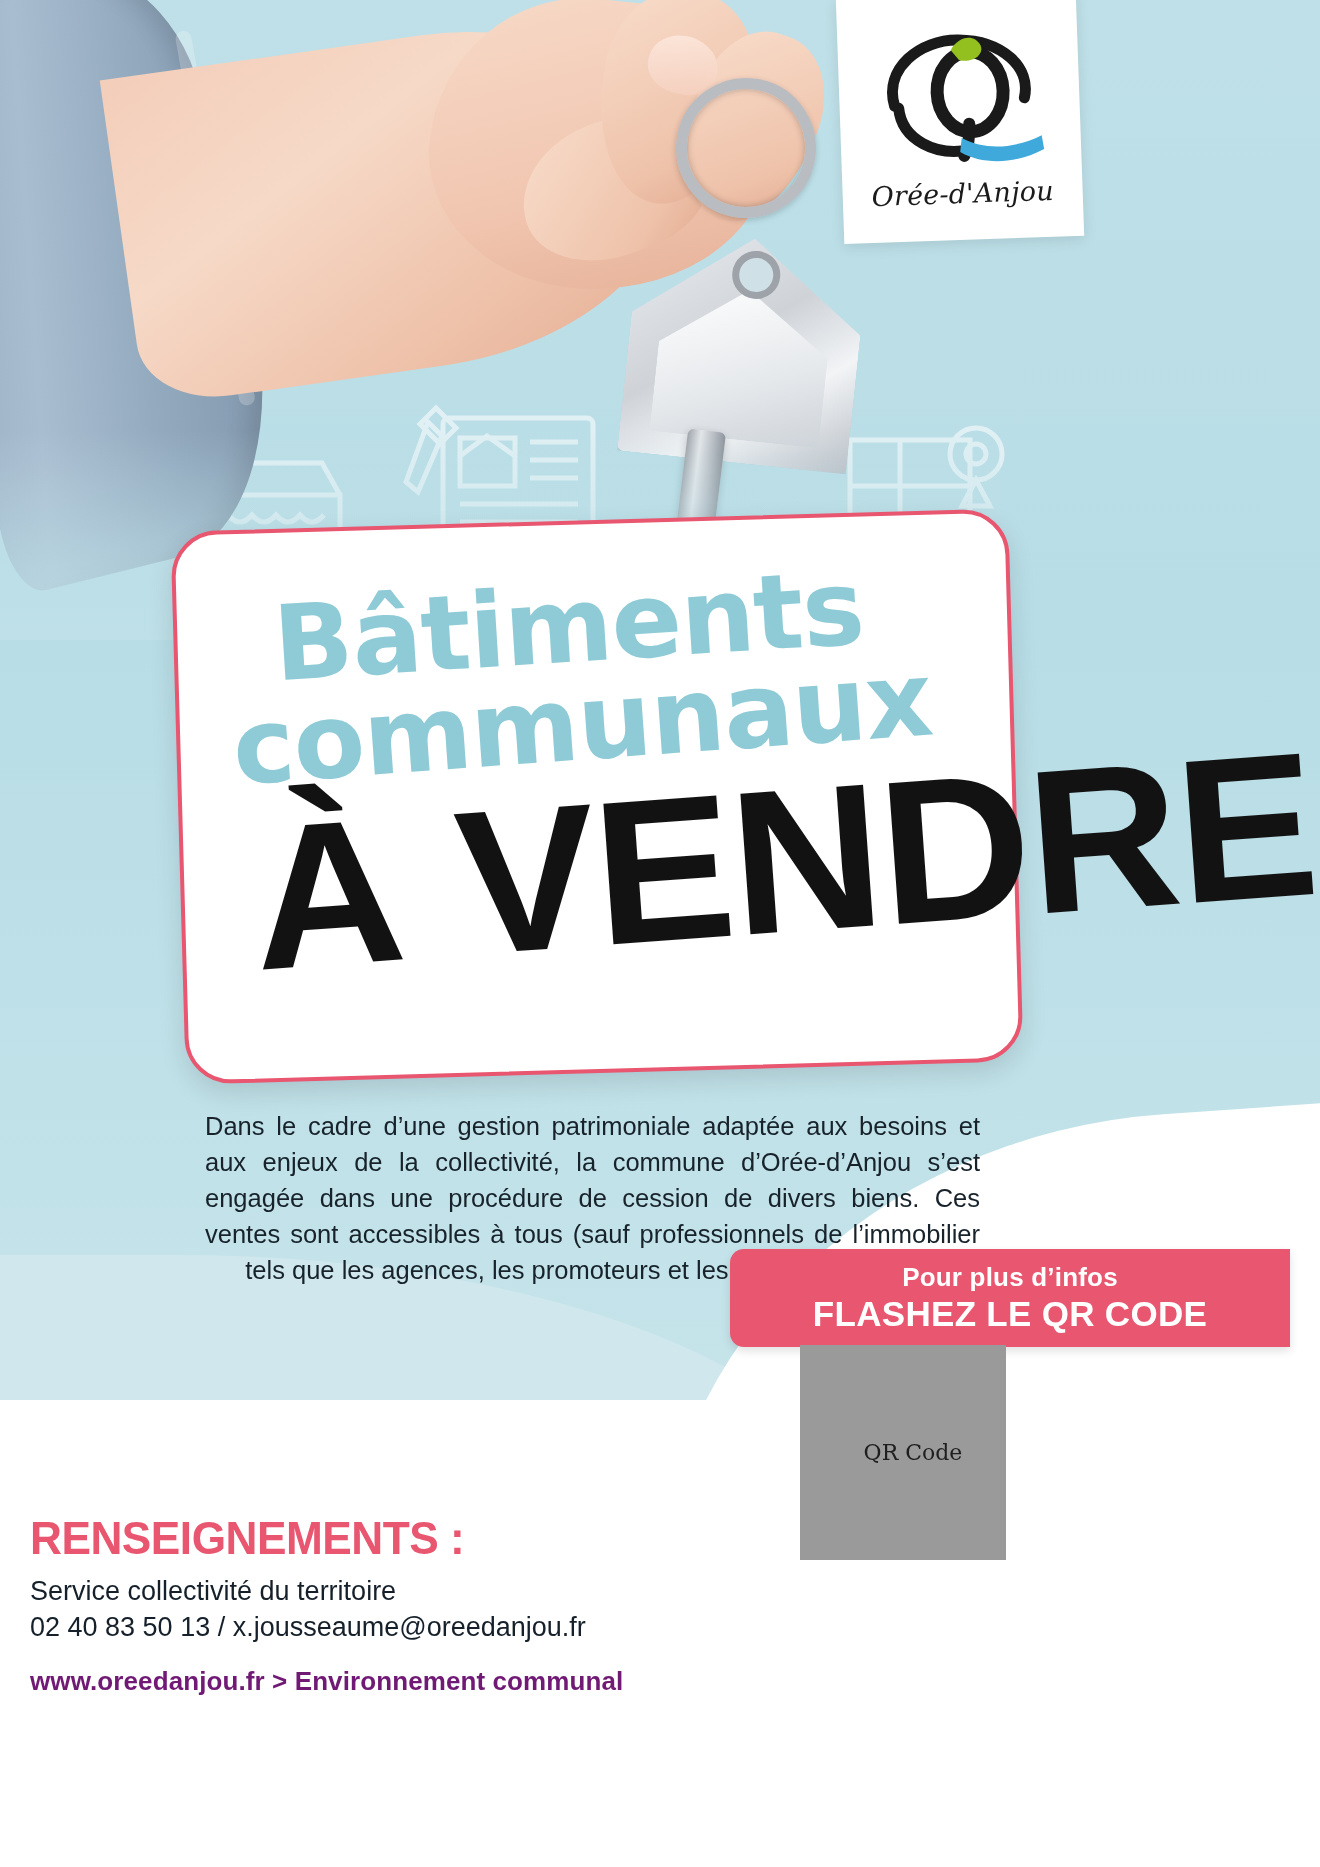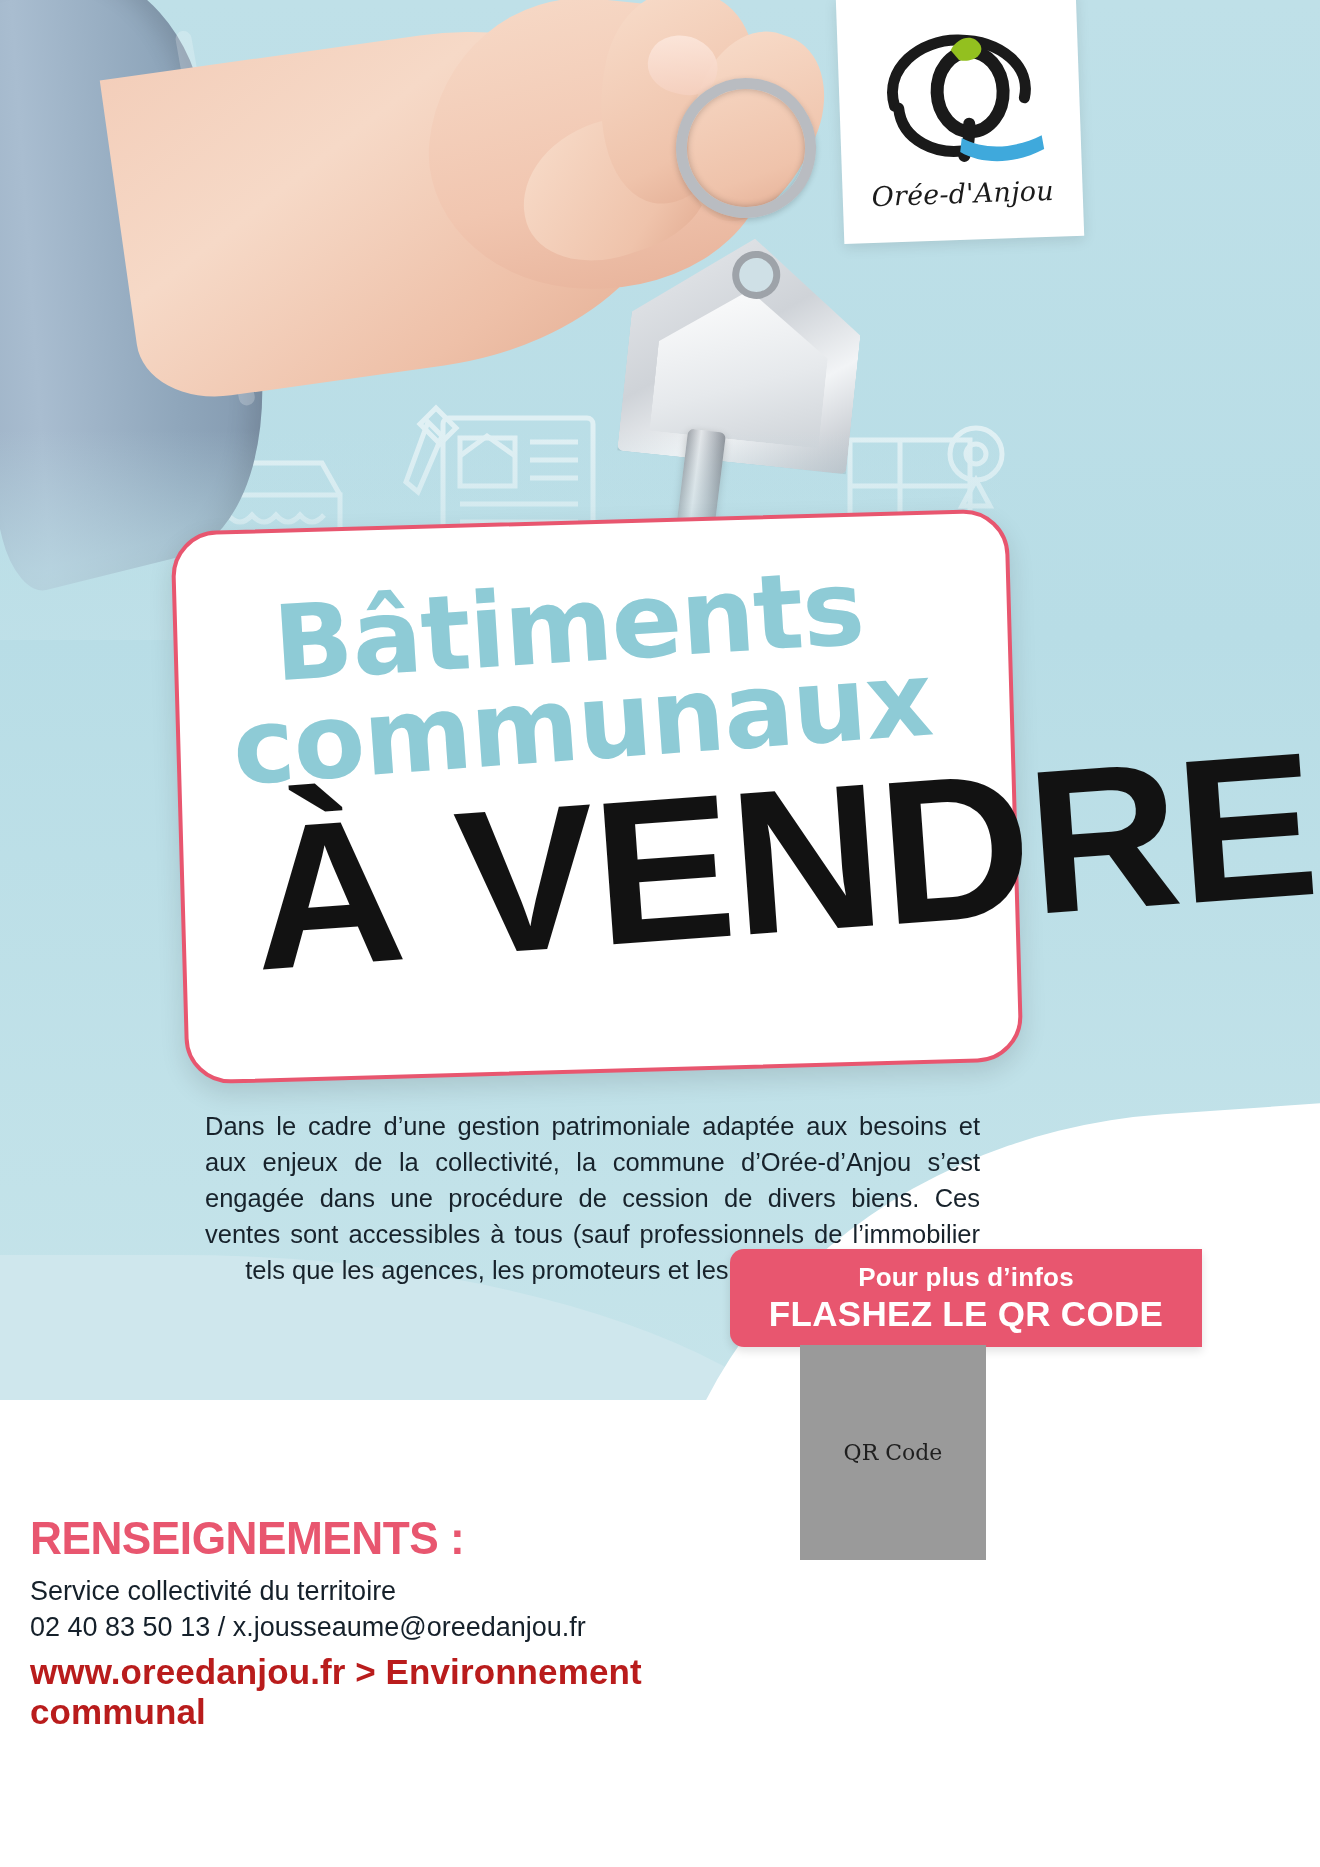--- a/index.html
+++ b/index.html
@@ -270,21 +270,21 @@
     text-align-last: center;
     font-size: 25.5px;
     line-height: 1.42;
     color: #17222b;
   }
 
   
   .qr-banner {
     position: absolute;
     left: 730px; top: 1249px;
-    width: 472px; height: 98px;
+    width: 560px; height: 98px;
     background: #e8566f;
     border-radius: 14px 0 0 14px;
     box-shadow: 0 4px 10px rgba(0,0,0,.12);
     display: flex;
     flex-direction: column;
     align-items: center;
     justify-content: center;
     color: #ffffff;
   }
   .qr-banner .l1 { font-size: 26px; font-weight: bold; letter-spacing:.2px; }
@@ -295,44 +295,45 @@
     position: absolute;
     left: 800px; top: 1345px;
     width: 186px; height: 215px;
     background: #9a9a9a;
     display: flex;
     align-items: center;
     justify-content: center;
     color: #1f1f1f;
     font-family: "DejaVu Serif", serif;
     font-size: 22px;
+    padding-left: 20px;
   }
 
   
   .footer { position: absolute; left: 30px; top: 1510px; width: 760px; }
   .footer-title {
     font-family: "Liberation Sans Narrow", "Liberation Sans", sans-serif;
     font-weight: bold;
     font-size: 47px;
     color: #e8566f;
     letter-spacing: -.5px;
     transform: scaleX(.94);
     transform-origin: left center;
     margin-bottom: 8px;
   }
   .footer-line {
     font-size: 27px;
     color: #15202a;
     line-height: 1.34;
   }
   .footer-web {
-    margin-top: 7px;
-    font-size: 35px;
+    margin-top: 21px;
+    font-size: 26px;
     font-weight: bold;
-    color: #b91c1c;
+    color: #701a75;
     letter-spacing: .1px;
   }
 </style>
 </head>
 <body>
 
 <div class="poster">
 
   <div class="bg-blue"></div>
   <div class="bg-curve-blue2"></div>

